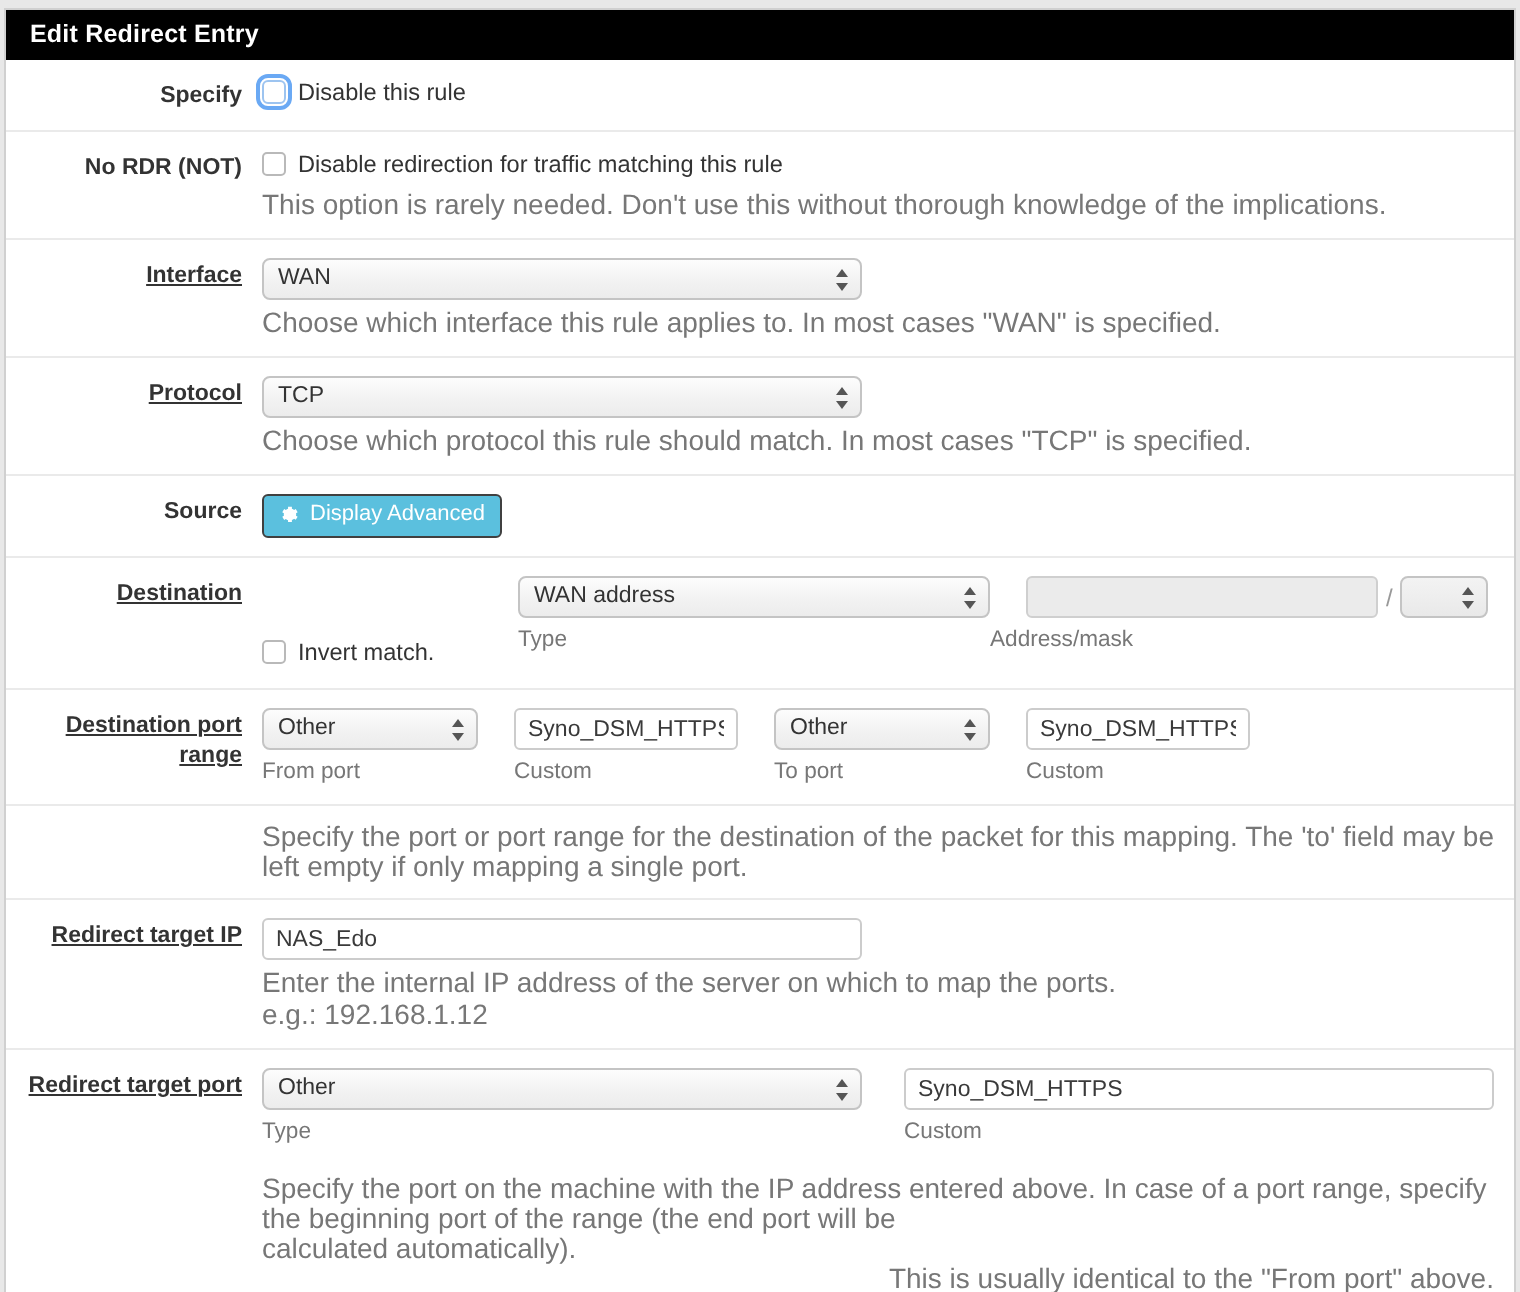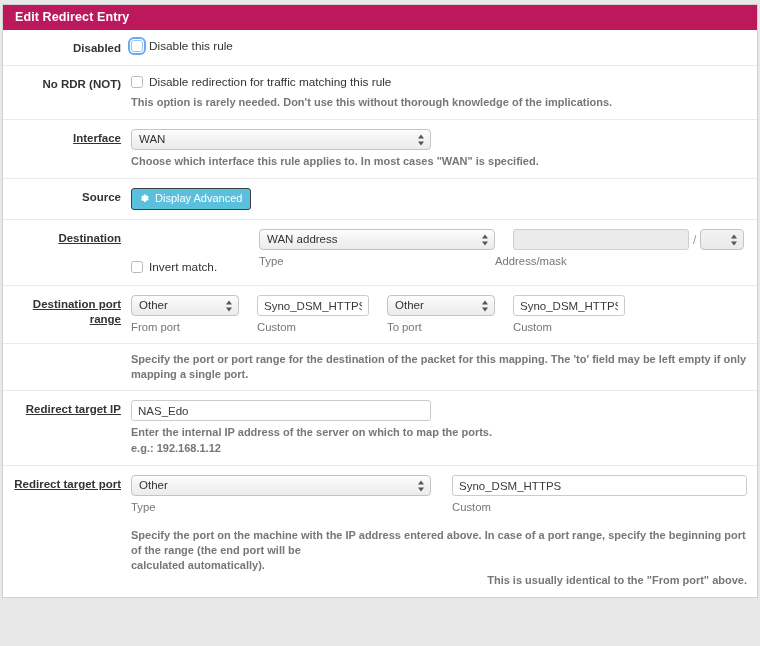--- a/index.html
+++ b/index.html
@@ -18,21 +18,21 @@
 
   .panel {
     width: 756px;
     margin: 4px 2px 0 2px;
     background: #ffffff;
     border: 1px solid #d0d0d0;
     box-sizing: border-box;
   }
 
   .panel-heading {
-    background: #be185d;
+    background: #000000;
     color: #ffffff;
     font-weight: bold;
     font-size: 12.5px;
     padding: 5px 10px 6px 12px;
     letter-spacing: 0.1px;
   }
 
   .panel-body {
     padding: 0;
     background: #ffffff;
@@ -65,24 +65,23 @@
     cursor: pointer;
   }
 
   .row-content {
     flex: 1;
     min-width: 0;
   }
 
   .help {
     color: #777777;
-    font-size: 11px;
+    font-size: 14px;
     line-height: 15px;
     margin-top: 4px;
-    font-weight: bold;
   }
   .help.tight { margin-top: 3px; }
 
   
   input.txt {
     font-family: "Liberation Sans", sans-serif;
     font-size: 11.5px;
     color: #3a3a3a;
     padding: 3px 6px;
     border: 1px solid #cccccc;
@@ -214,21 +213,21 @@
 </head>
 <body>
 
 <div class="panel">
 
   <div class="panel-heading">Edit Redirect Entry</div>
 
   <div class="panel-body">
 
     <div class="row">
-      <div class="row-label">Disabled</div>
+      <div class="row-label">Specify</div>
       <div class="row-content">
         <label class="cbwrap">
           <span class="cb focused"></span>
           <span>Disable this rule</span>
         </label>
       </div>
     </div>
 
     <div class="row">
       <div class="row-label">No RDR (NOT)</div>
@@ -245,20 +244,30 @@
       <div class="row-label link">Interface</div>
       <div class="row-content">
         <div class="sel" style="width:300px;">
           <span>WAN</span>
           <span class="arrows"></span>
         </div>
         <div class="help">Choose which interface this rule applies to. In most cases "WAN" is specified.</div>
       </div>
     </div>
 
+    <div class="row">
+      <div class="row-label link">Protocol</div>
+      <div class="row-content">
+        <div class="sel" style="width:300px;">
+          <span>TCP</span>
+          <span class="arrows"></span>
+        </div>
+        <div class="help">Choose which protocol this rule should match. In most cases "TCP" is specified.</div>
+      </div>
+    </div>
 
     <div class="row">
       <div class="row-label">Source</div>
       <div class="row-content">
         <button class="btn-info">
           <svg class="gear" viewBox="0 0 16 16">
             <path fill="#ffffff" d="M8 5.2a2.8 2.8 0 1 0 0 5.6 2.8 2.8 0 0 0 0-5.6zm0 4.2a1.4 1.4 0 1 1 0-2.8 1.4 1.4 0 0 1 0 2.8z"></path>
             <path fill="#ffffff" d="M14.3 9.2l-1.2-.7c.1-.3.1-.6.1-.9s0-.6-.1-.9l1.2-.7-1.4-2.4-1.2.7c-.5-.4-1-.7-1.6-.9V2h-2.8v1.4c-.6.2-1.1.5-1.6.9l-1.2-.7L3.1 6l1.2.7c0 .3-.1.6-.1.9s0 .6.1.9L3.1 9.2l1.4 2.4 1.2-.7c.5.4 1 .7 1.6.9V13h2.8v-1.4c.6-.2 1.1-.5 1.6-.9l1.2.7 1.4-2.2z"></path>
           </svg>
           <span>Display Advanced</span>

